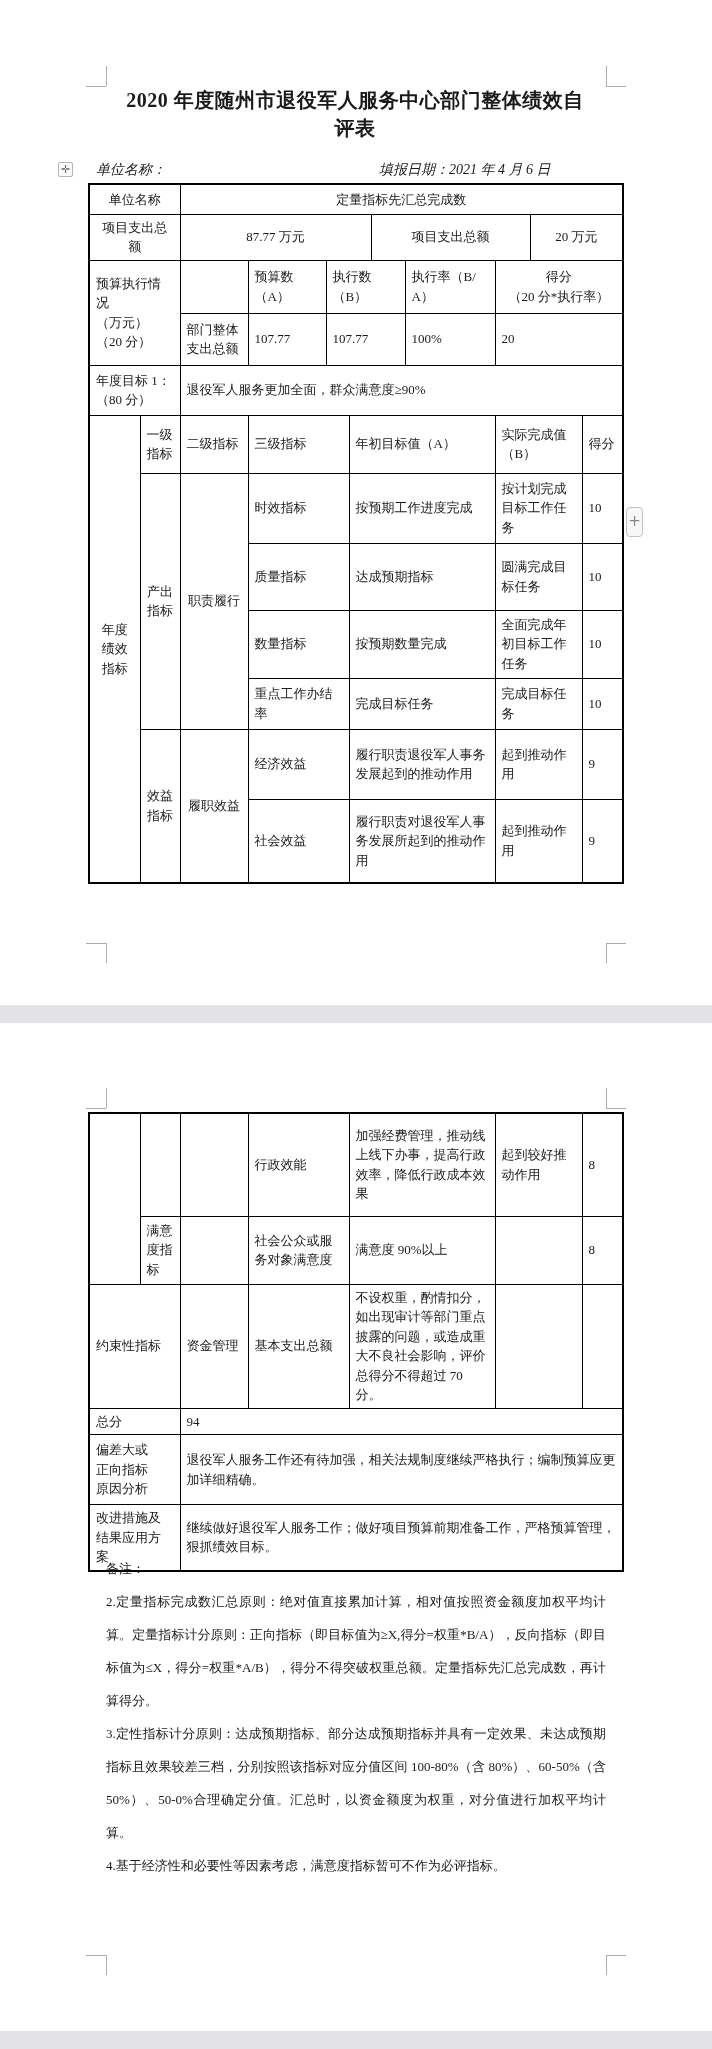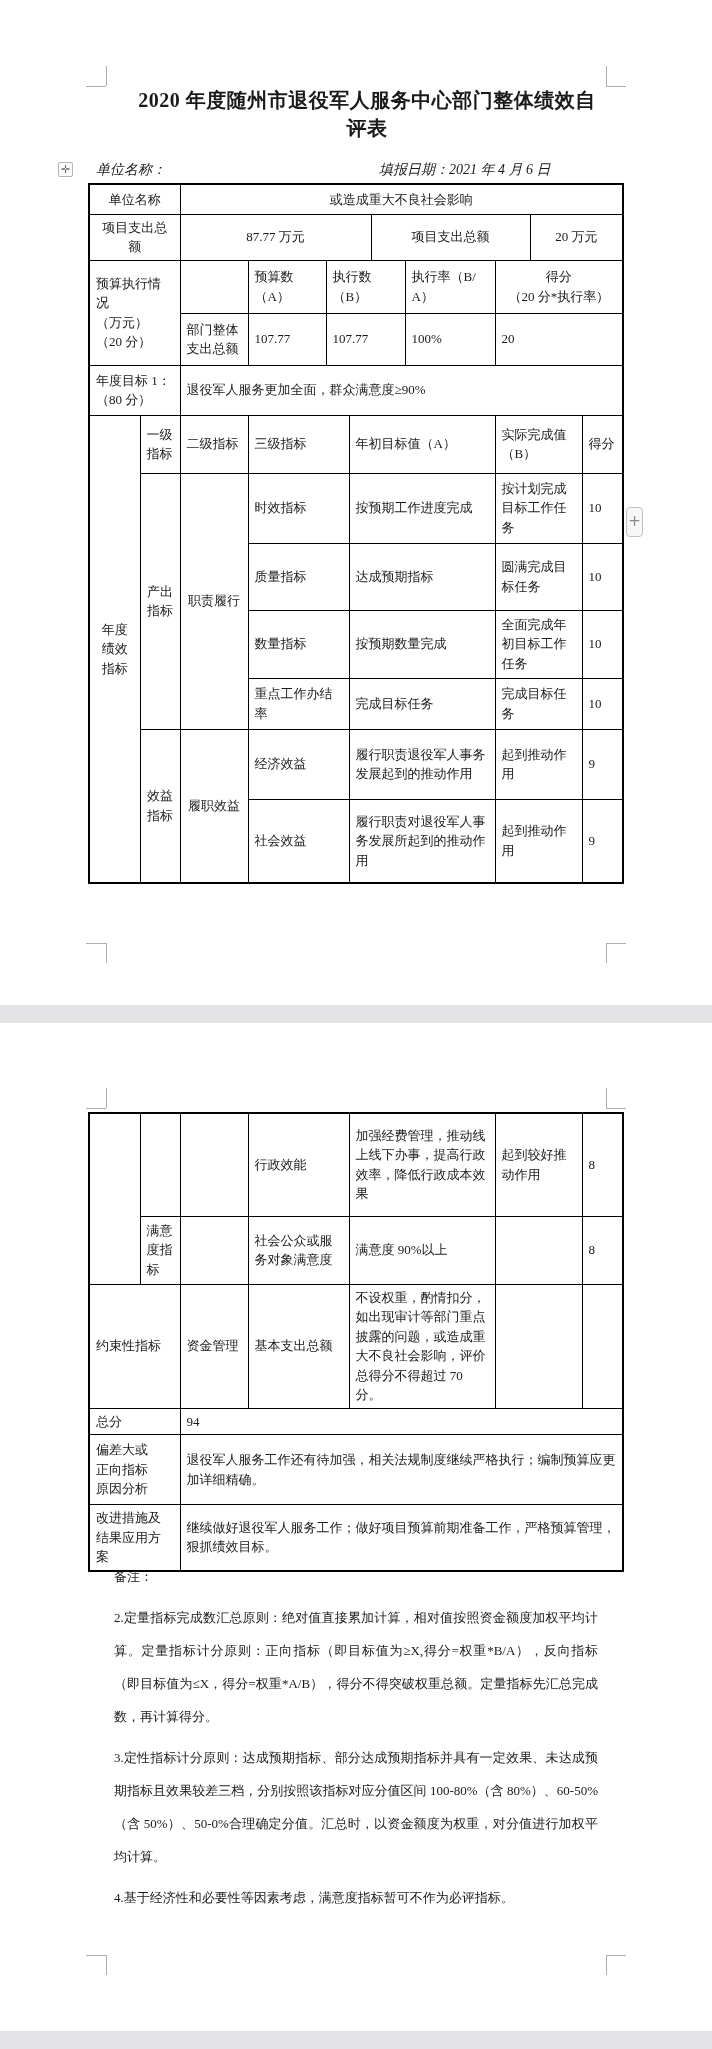--- a/index.html
+++ b/index.html
@@ -40,26 +40,26 @@
     border:2px solid #000;
   }
   td {
     border:1px solid #000; padding:3px 6px;
     font-size:13px; line-height:1.5; vertical-align:middle;
     overflow:hidden; word-break:break-all;
   }
   #table1 { top:183px; }
   #table2 { top:1112px; }
   .c { text-align:center; }
-  .pre { white-space:pre-line;margin-left:12px; }
+  .pre { white-space:pre-line; }
   #notes {
     position:absolute; left:106px; top:1552px; width:500px;
     font-size:13px; line-height:33px; text-align:justify;
   }
-  #notes p { margin:8px; }
+  #notes p { margin:0; }
 </style>
 </head>
 <body>
 <div id="canvas">
 
 <div class="mark h" style="left:86px;top:86px"></div>
 <div class="mark v" style="left:106px;top:66px"></div>
 <div class="mark h" style="left:606px;top:86px"></div>
 <div class="mark v" style="left:606px;top:66px"></div>
 <div class="mark h" style="left:86px;top:943px"></div>
@@ -93,21 +93,21 @@
         <col style="width:22px">
         <col style="width:34px">
         <col style="width:90px">
     <col style="width:35px">
         <col style="width:52px">
         <col style="width:41px">
   </colgroup>
   <tbody>
         <tr style="height:30px">
     <td colspan="2" class="c">单位名称</td>
-    <td colspan="9" class="c">或造成重大不良社会影响</td>
+    <td colspan="9" class="c">定量指标先汇总完成数</td>
   </tr>
   <tr style="height:34px">
     <td colspan="2" class="c">项目支出总额</td>
     <td colspan="4" class="c">87.77 万元</td>
     <td colspan="3" class="c">项目支出总额</td>
     <td colspan="2" class="c">20 万元</td>
   </tr>
   <tr style="height:53px">
     <td colspan="2" rowspan="2" class="pre">预算执行情况
 （万元）

